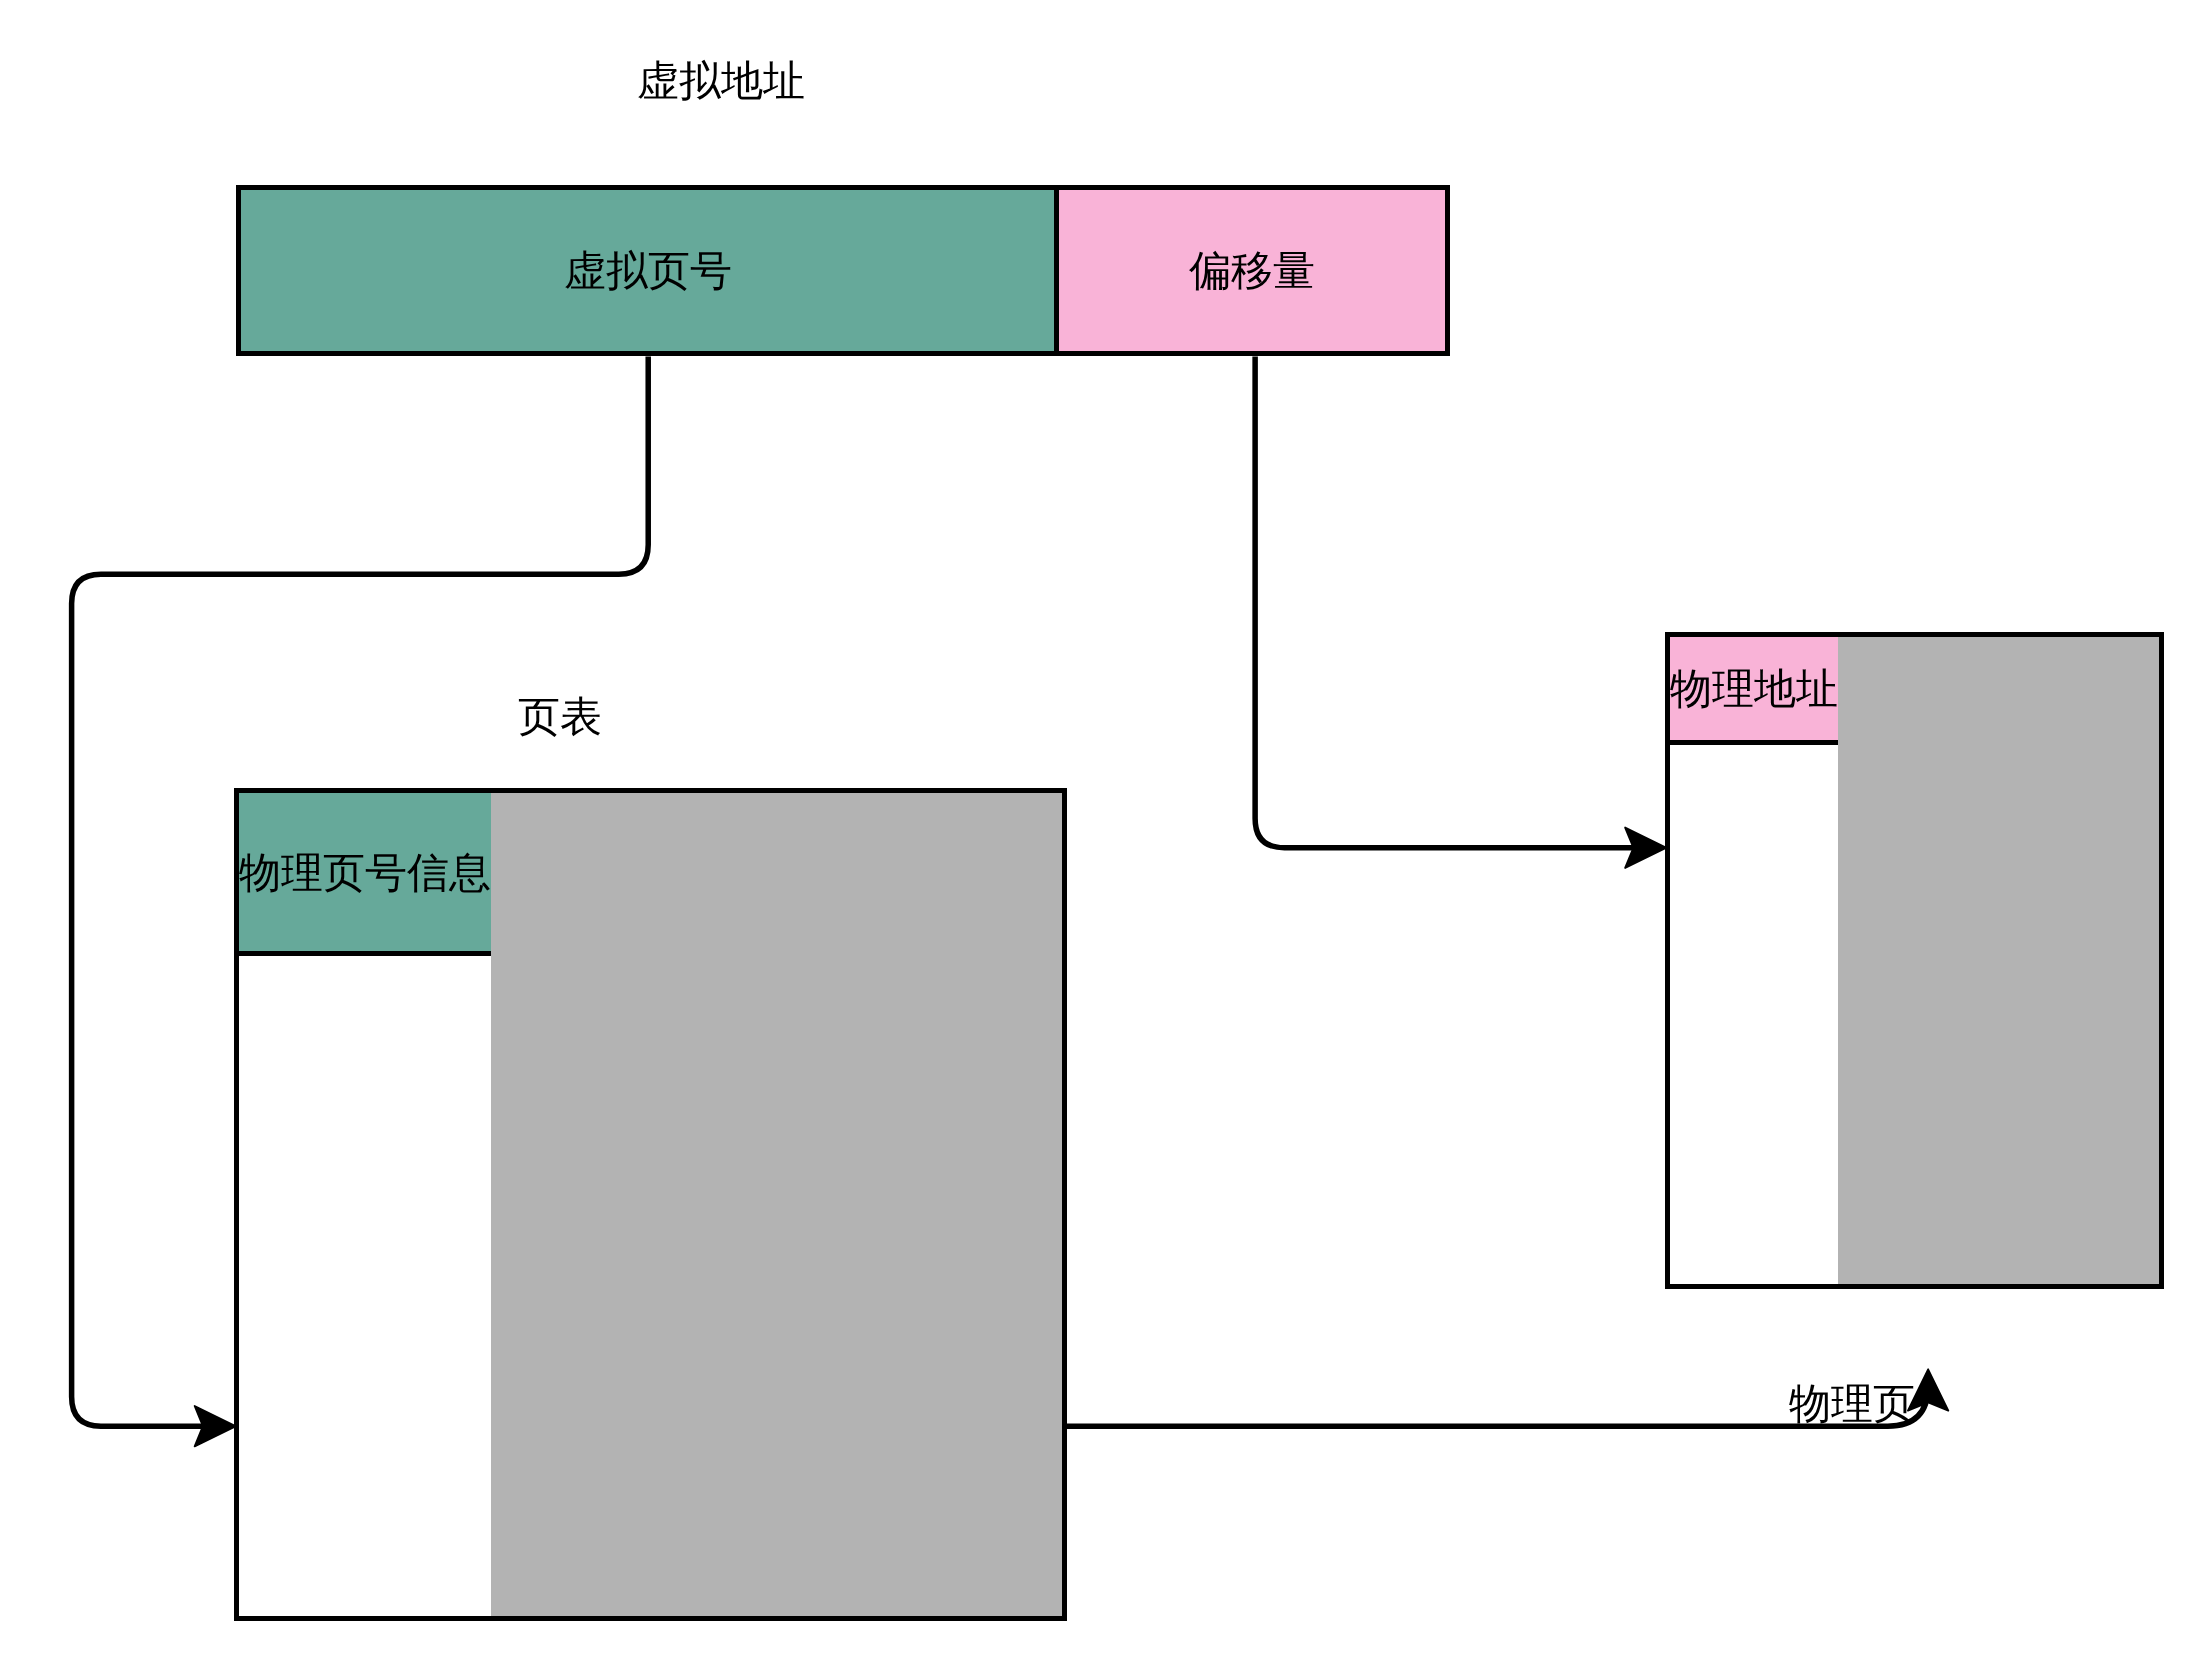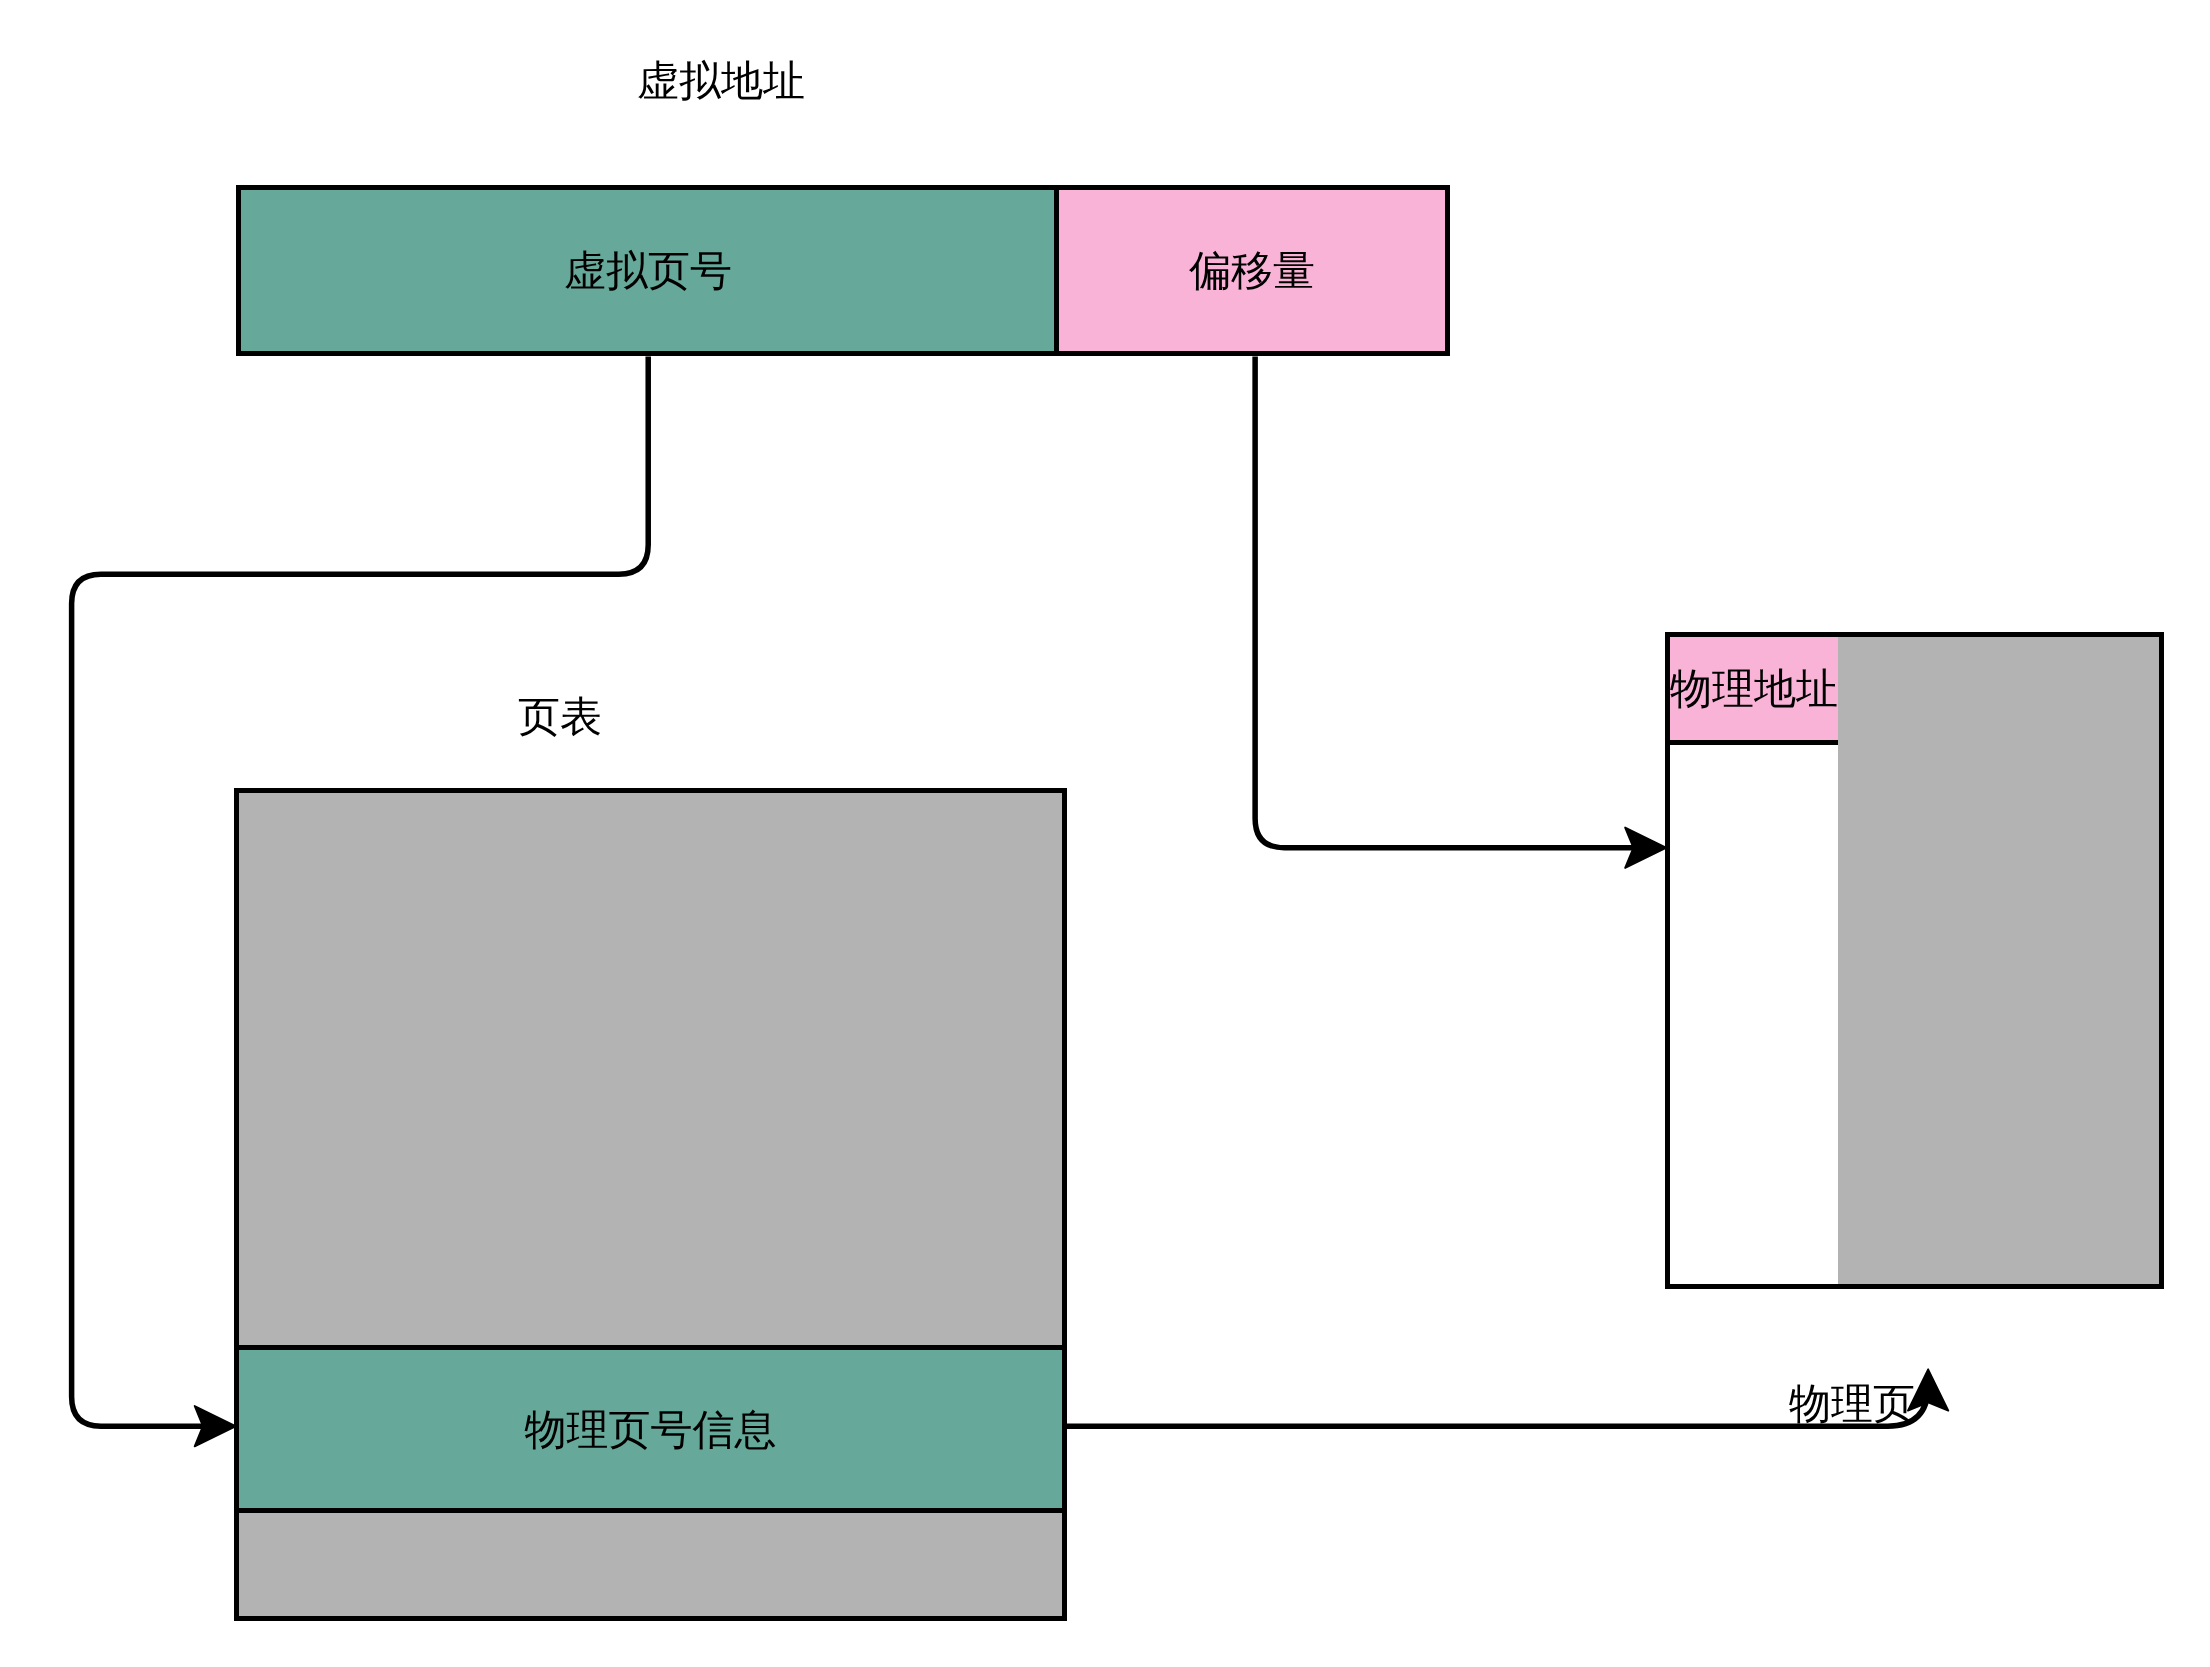--- a/index.html
+++ b/index.html
@@ -29,21 +29,21 @@
     display:flex;align-items:center;justify-content:center;
   }
   .vpn{left:236px;width:824px;background:var(--teal,#66A99A);}
   .offset{left:1054px;width:396px;background:var(--pink,#F9B3D7);}
   .box-label{font-size:42px;line-height:51px;}
 
   .page-table{
     position:absolute;left:234px;top:788px;width:833px;height:833px;
     border:5.5px solid var(--stroke,#000);
     box-sizing:border-box;
-    display:flex;flex-direction:column;
+    display:flex;
   }
   .pt-top{height:552px;background:var(--gray,#B3B3B3);border-bottom:5.5px solid var(--stroke,#000);}
   .pt-entry{height:158px;background:var(--teal,#66A99A);border-bottom:5.5px solid var(--stroke,#000);
     display:flex;align-items:center;justify-content:center;}
   .pt-bottom{flex:1;background:var(--gray,#B3B3B3);}
 
   .phys-box{
     position:absolute;left:1665px;top:632px;width:499px;height:657px;
     border:5.5px solid var(--stroke,#000);
     box-sizing:border-box;

